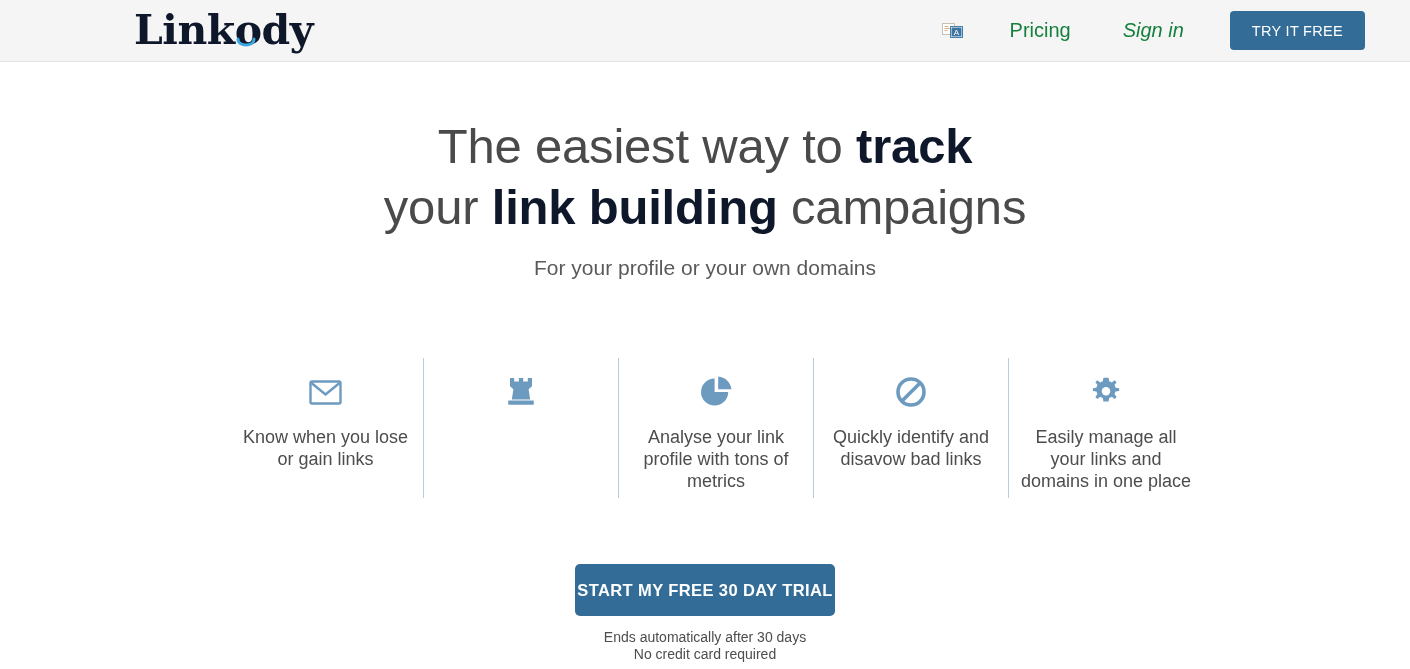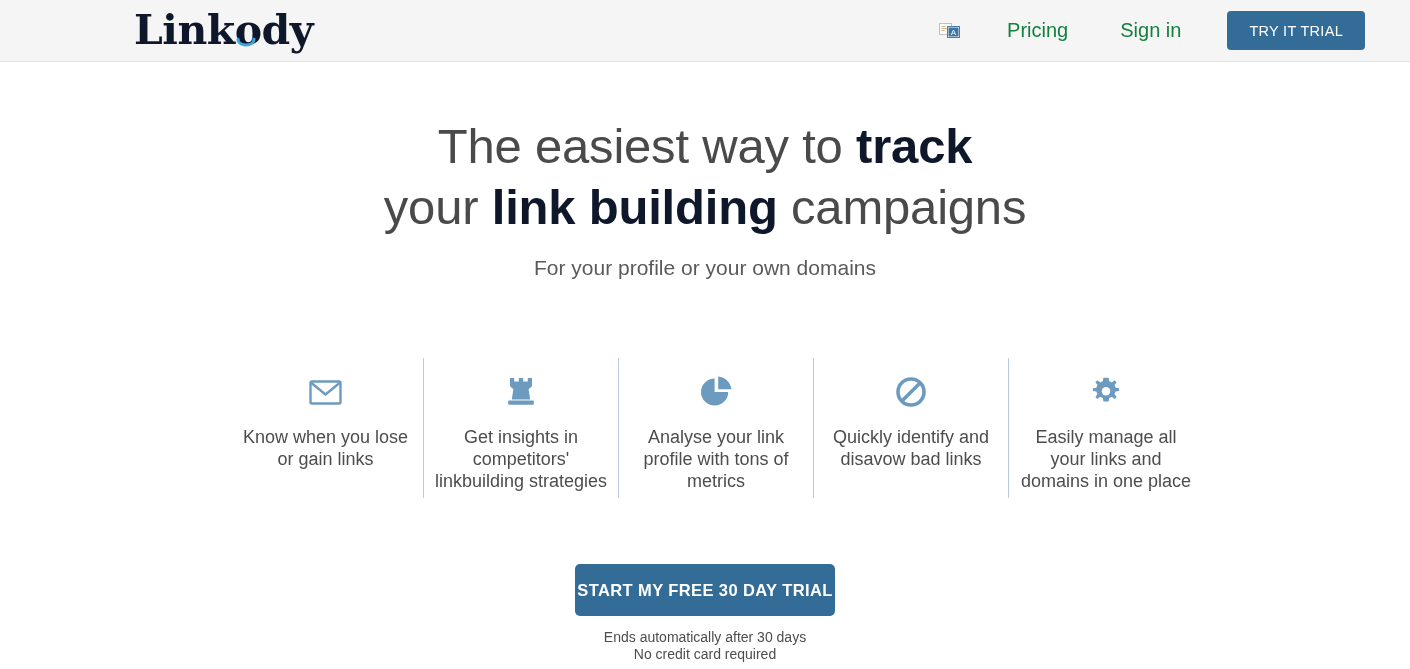--- a/index.html
+++ b/index.html
@@ -67,21 +67,21 @@
 
   .nav-link {
     font-size: 20px;
     color: #15803d;
     text-decoration: none;
     cursor: pointer;
     padding: 6px 2px;
     white-space: nowrap;
   }
   #nav-pricing { margin-right: 48px; }
-  #nav-signin  { margin-right: 44px; }
+  #nav-signin  { margin-right: 44px; font-style: italic; }
 
   #try-it-free-button {
     background: #336c97;
     color: #ffffff;
     border: none;
     border-radius: 4px;
     font-family: "Liberation Sans", sans-serif;
     font-size: 14.5px;
     font-weight: 400;
     letter-spacing: 0.3px;
@@ -202,21 +202,21 @@
         <path d="M2.5 5.5 h4 M2.5 7.5 h6 M2.5 9.5 h3" stroke="#d9b48a" stroke-width="1"></path>
         <rect x="8.5" y="5.5" width="12" height="11" fill="#ffffff" stroke="#4a7fa8" stroke-width="1"></rect>
         <rect x="9.5" y="6.5" width="10" height="9" fill="#3f74a0"></rect>
         <text x="14.5" y="14" font-size="8" fill="#ffffff" text-anchor="middle" font-family="'Liberation Sans',sans-serif">A</text>
       </svg>
     </div>
 
     <a class="nav-link" id="nav-pricing">Pricing</a>
     <a class="nav-link" id="nav-signin">Sign in</a>
 
-    <button id="try-it-free-button">TRY IT TRIAL</button>
+    <button id="try-it-free-button">TRY IT FREE</button>
   </nav>
 </header>
 
 <main id="hero">
 
   <h1 id="hero-heading">
     <span><span>The easiest way to </span><b>track</b></span><br>
     <span><span>your </span><b>link building</b><span> campaigns</span></span>
   </h1>
 
@@ -234,21 +234,20 @@
       <p class="feature-text">Know when you lose or gain links</p>
     </div>
 
     <div class="feature-col">
       <div class="feature-icon">
         <svg width="30" height="32" viewBox="0 0 30 32">
           <path d="M4 2 h4.2 v3.6 h4.6 V2 h4.4 v3.6 h4.6 V2 H26 v8.2 l-3.4 3 1.6 10.2 H5.8 L7.4 13.2 L4 10.2 Z" fill="#6d9bc0"></path>
           <rect x="2.2" y="24.6" width="25.6" height="4.2" rx="0.8" fill="#6d9bc0"></rect>
         </svg>
       </div>
-      <p class="feature-text">Get insights in competitors' linkbuilding strategies</p>
     </div>
 
     <div class="feature-col">
       <div class="feature-icon">
         <svg width="32" height="32" viewBox="0 0 32 32">
           <path d="M14.6 2.4 A13.6 13.6 0 1 0 28.2 16 L14.6 16 Z" fill="#6d9bc0"></path>
           <path d="M18.2 0.6 A14.4 14.4 0 0 1 31.4 13.2 L18.2 13.2 Z" fill="#6d9bc0"></path>
         </svg>
       </div>
       <p class="feature-text">Analyse your link profile with tons of metrics</p>

